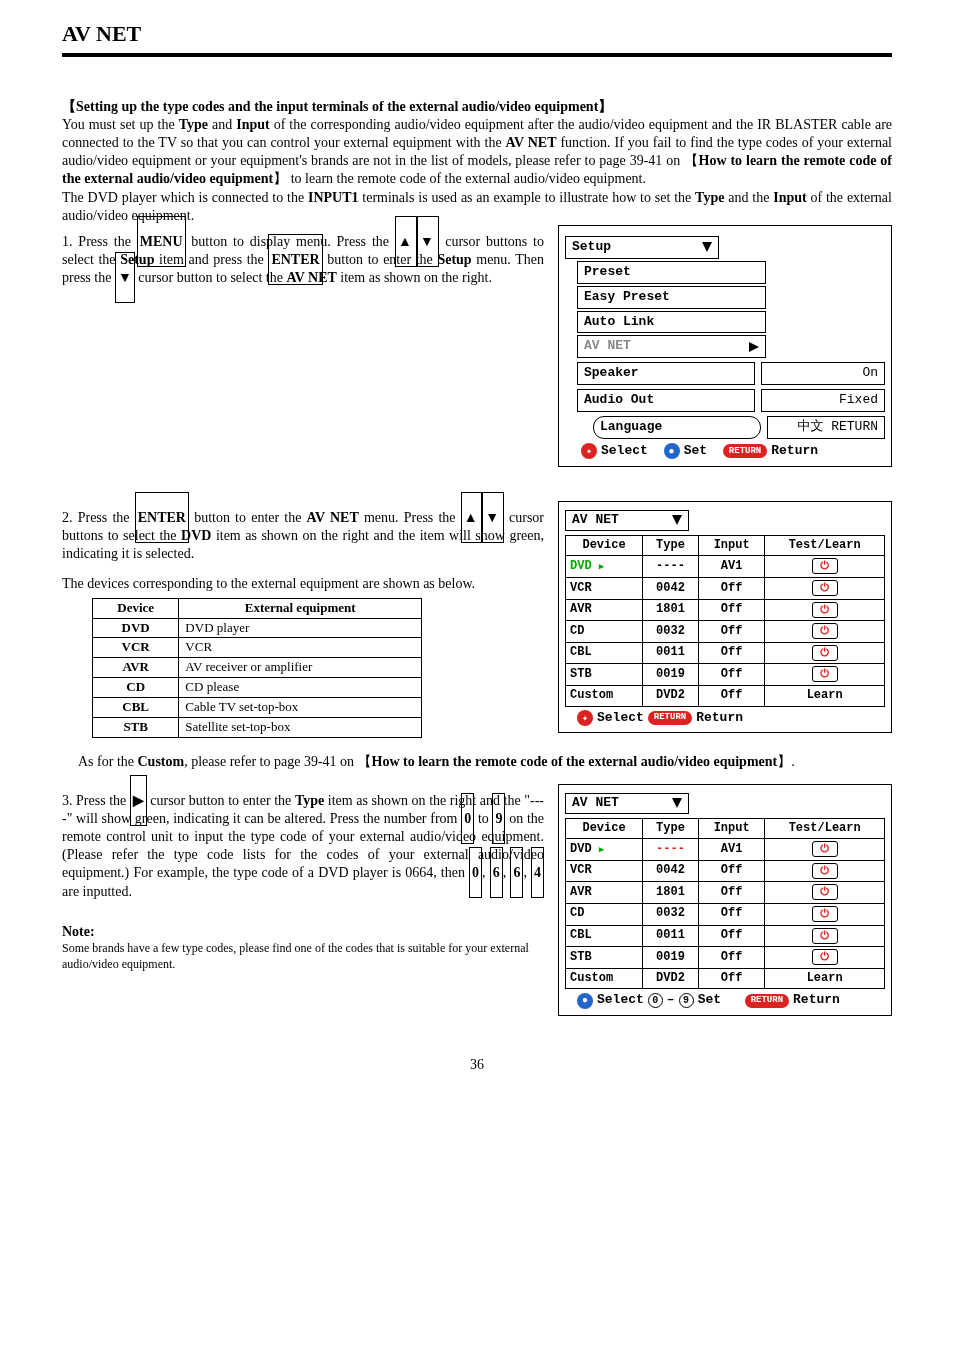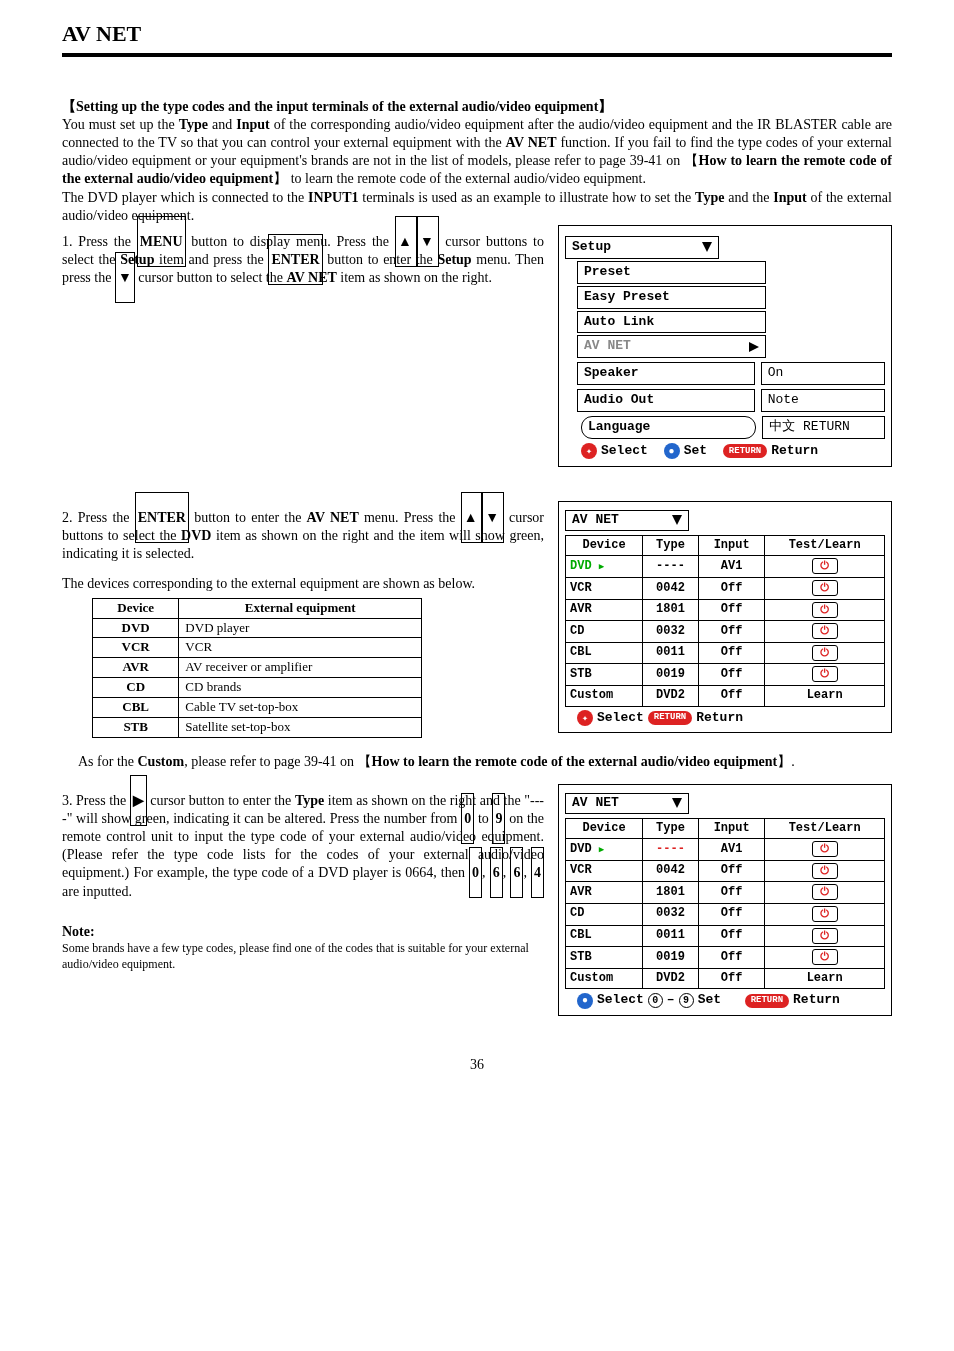--- a/index.html
+++ b/index.html
@@ -52,32 +52,32 @@
     border: 1px solid #000;
     padding: 2px 6px;
     margin: 2px 0 2px 0;
     display: flex;
     justify-content: space-between;
     align-items: center;
     font-weight: bold;
   }
   .menu-header { width: 140px; font-weight: bold; }
   .indent1 { margin-left: 12px; width: 175px; }
-  .indent1-lang { margin-left: 16px; width: 175px; border-radius: 11px; }
+  .indent1-lang { margin-left: 28px; width: 175px; border-radius: 11px; }
   .greyed { color: #888; }
   .value-box {
     border: 1px solid #000;
     display: inline-block;
     width: 118px;
     padding: 2px 6px;
     margin-left: 6px;
     vertical-align: top;
     font-family: "Courier New", monospace;
   }
-  .two-col-row { display: flex; align-items: center; }
+  .two-col-row { display: flex; align-items: center; text-align: right; }
 
   .osd-footer {
     font-family: "Courier New", monospace;
     font-weight: bold;
     margin-top: 2px;
     padding-left: 16px;
     display: flex;
     align-items: center;
     gap: 4px;
     flex-wrap: wrap;
@@ -224,21 +224,21 @@
   <div class="two-col-row">
     <div class="menu-row indent1">
         <span>Speaker</span>
       </div>
     <div class="value-box"><span>On</span></div>
   </div>
   <div class="two-col-row">
     <div class="menu-row indent1">
         <span>Audio Out</span>
       </div>
-    <div class="value-box"><span>Note</span></div>
+    <div class="value-box"><span>Fixed</span></div>
   </div>
   <div class="two-col-row">
     <div class="menu-row indent1-lang">
         <span>Language</span>
       </div>
     <div class="value-box"><span>中文  RETURN</span></div>
   </div>
   <div class="osd-footer">
     <span class="icon-circle red">✦</span>
     <span>Select</span>
@@ -348,21 +348,21 @@
   <tr>
         <td style="text-align:center;"><b>VCR</b></td>
         <td>VCR</td>
       </tr>
   <tr>
         <td style="text-align:center;"><b>AVR</b></td>
         <td>AV receiver or amplifier</td>
       </tr>
   <tr>
         <td style="text-align:center;"><b>CD</b></td>
-        <td>CD brands</td>
+        <td>CD please</td>
       </tr>
   <tr>
         <td style="text-align:center;"><b>CBL</b></td>
         <td>Cable TV set-top-box</td>
       </tr>
   <tr>
         <td style="text-align:center;"><b>STB</b></td>
         <td>Satellite set-top-box</td>
       </tr>
 </tbody>

